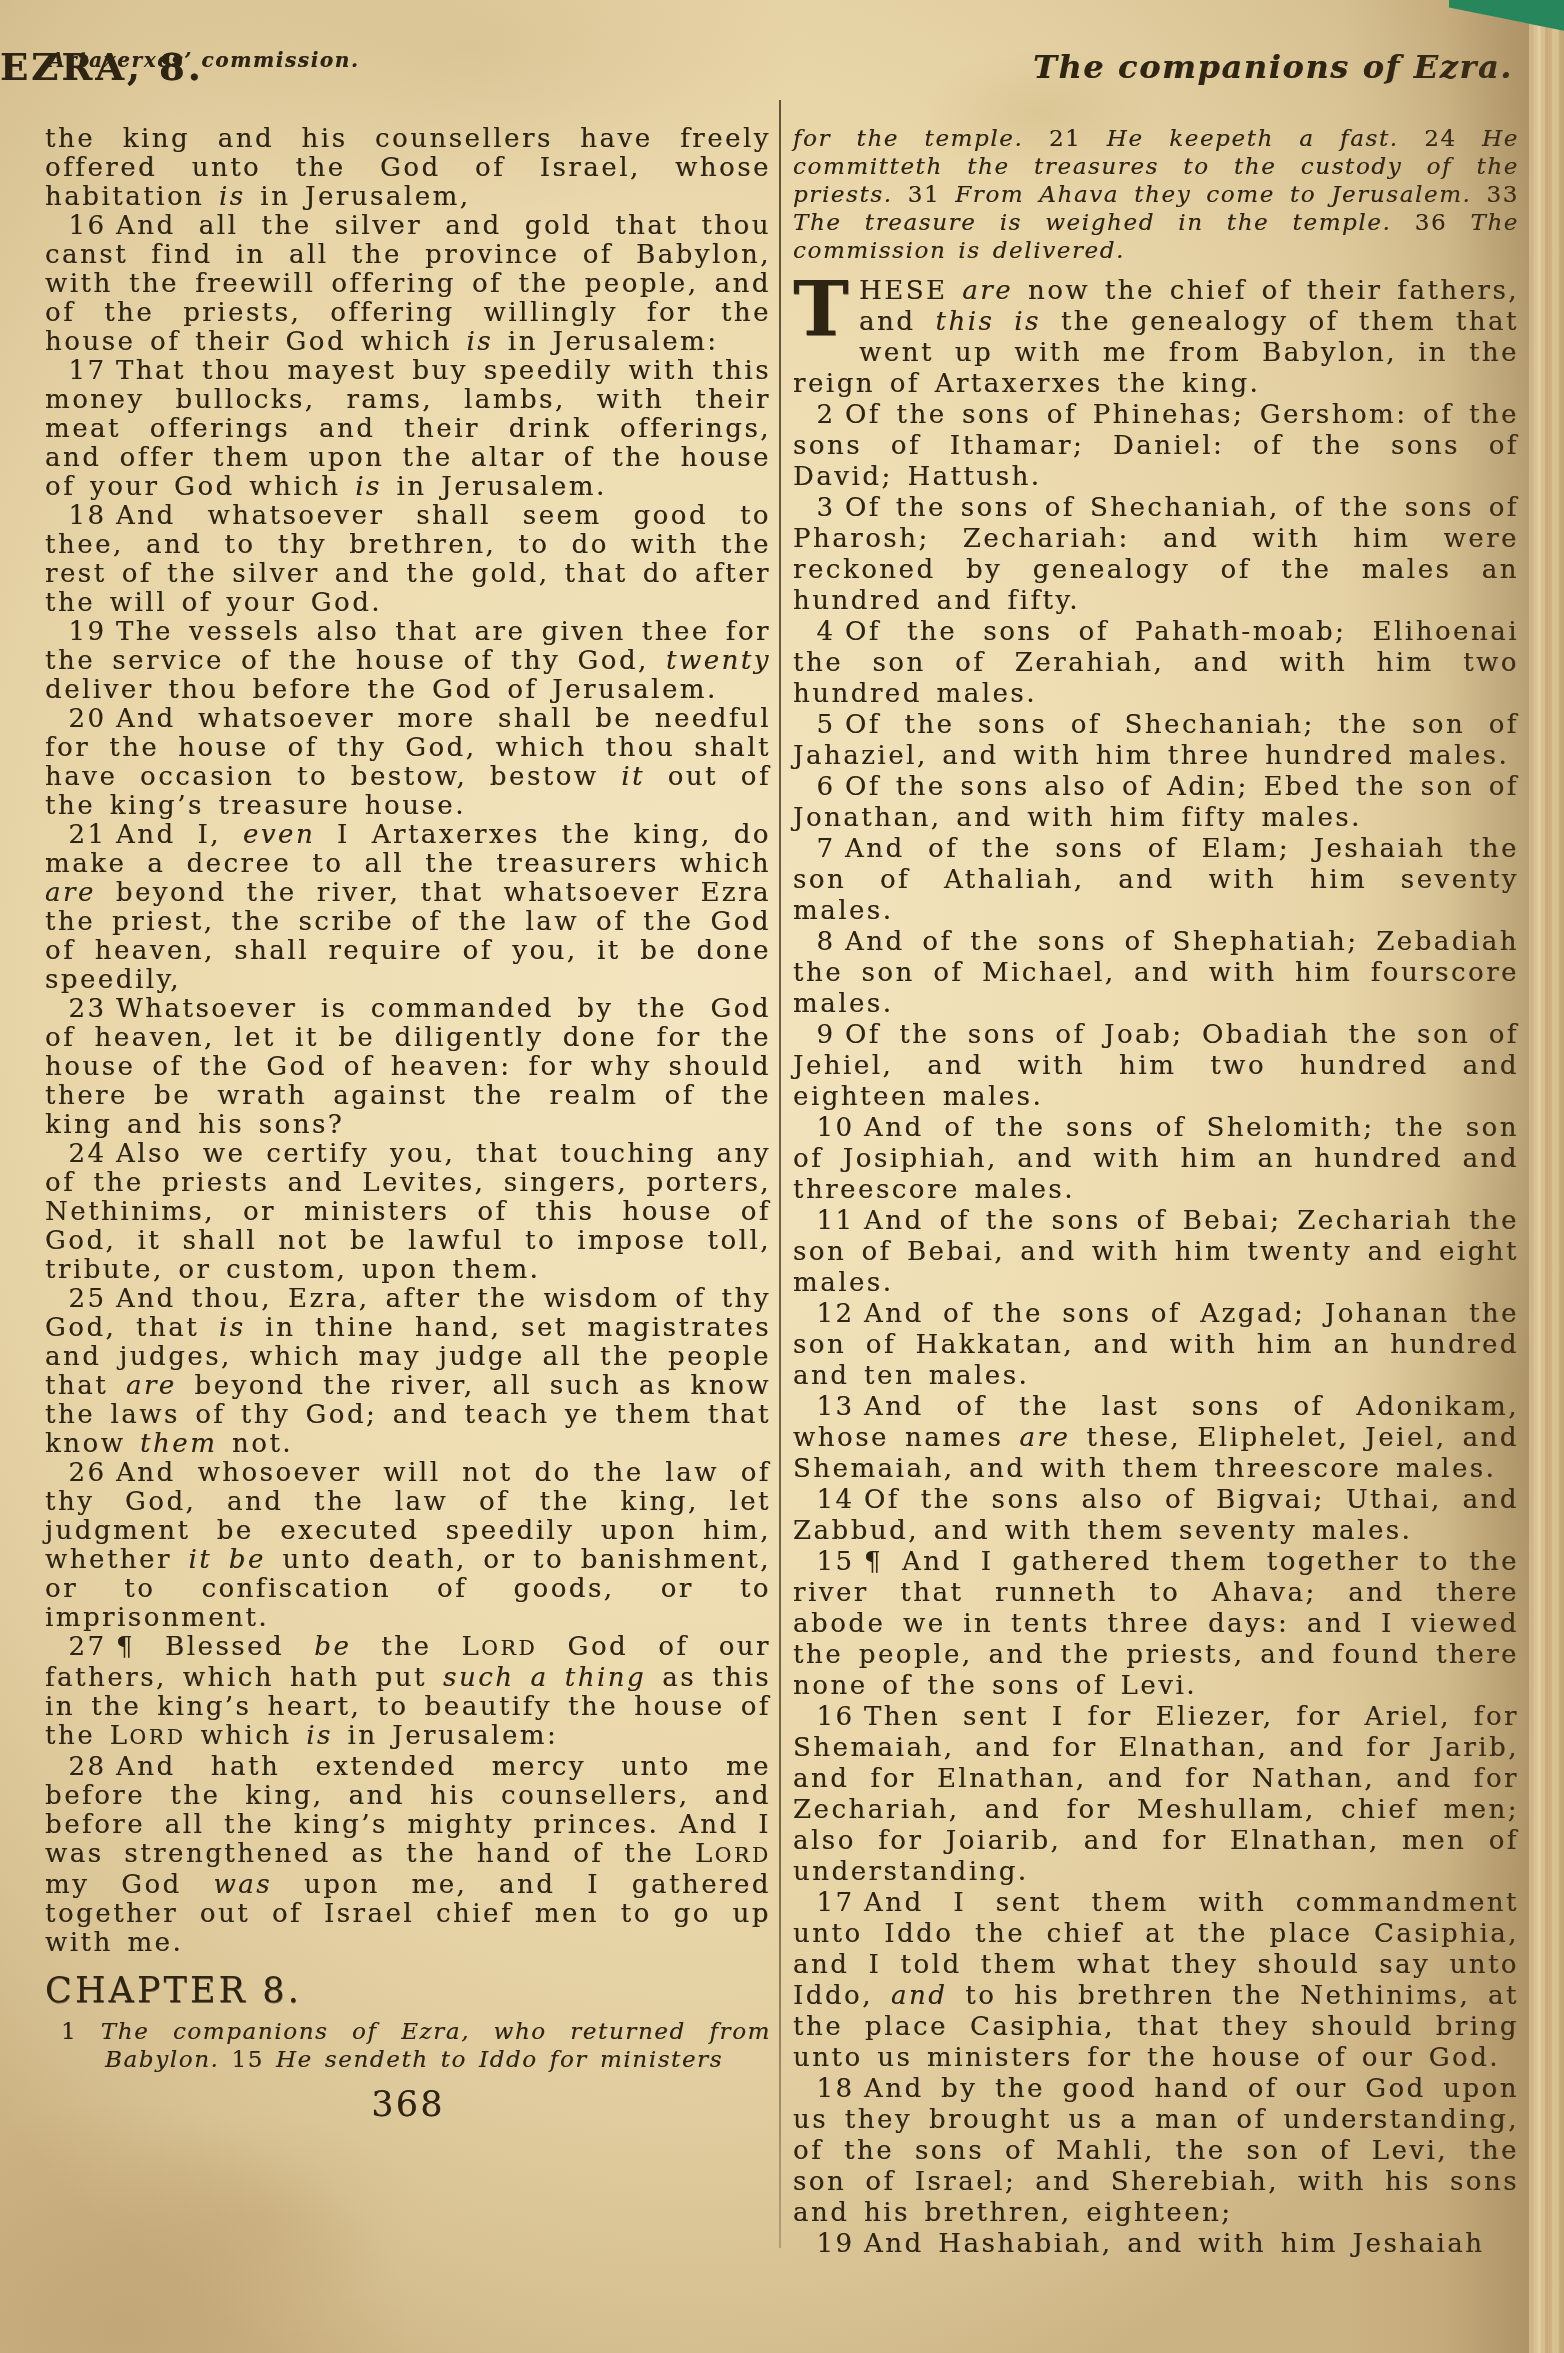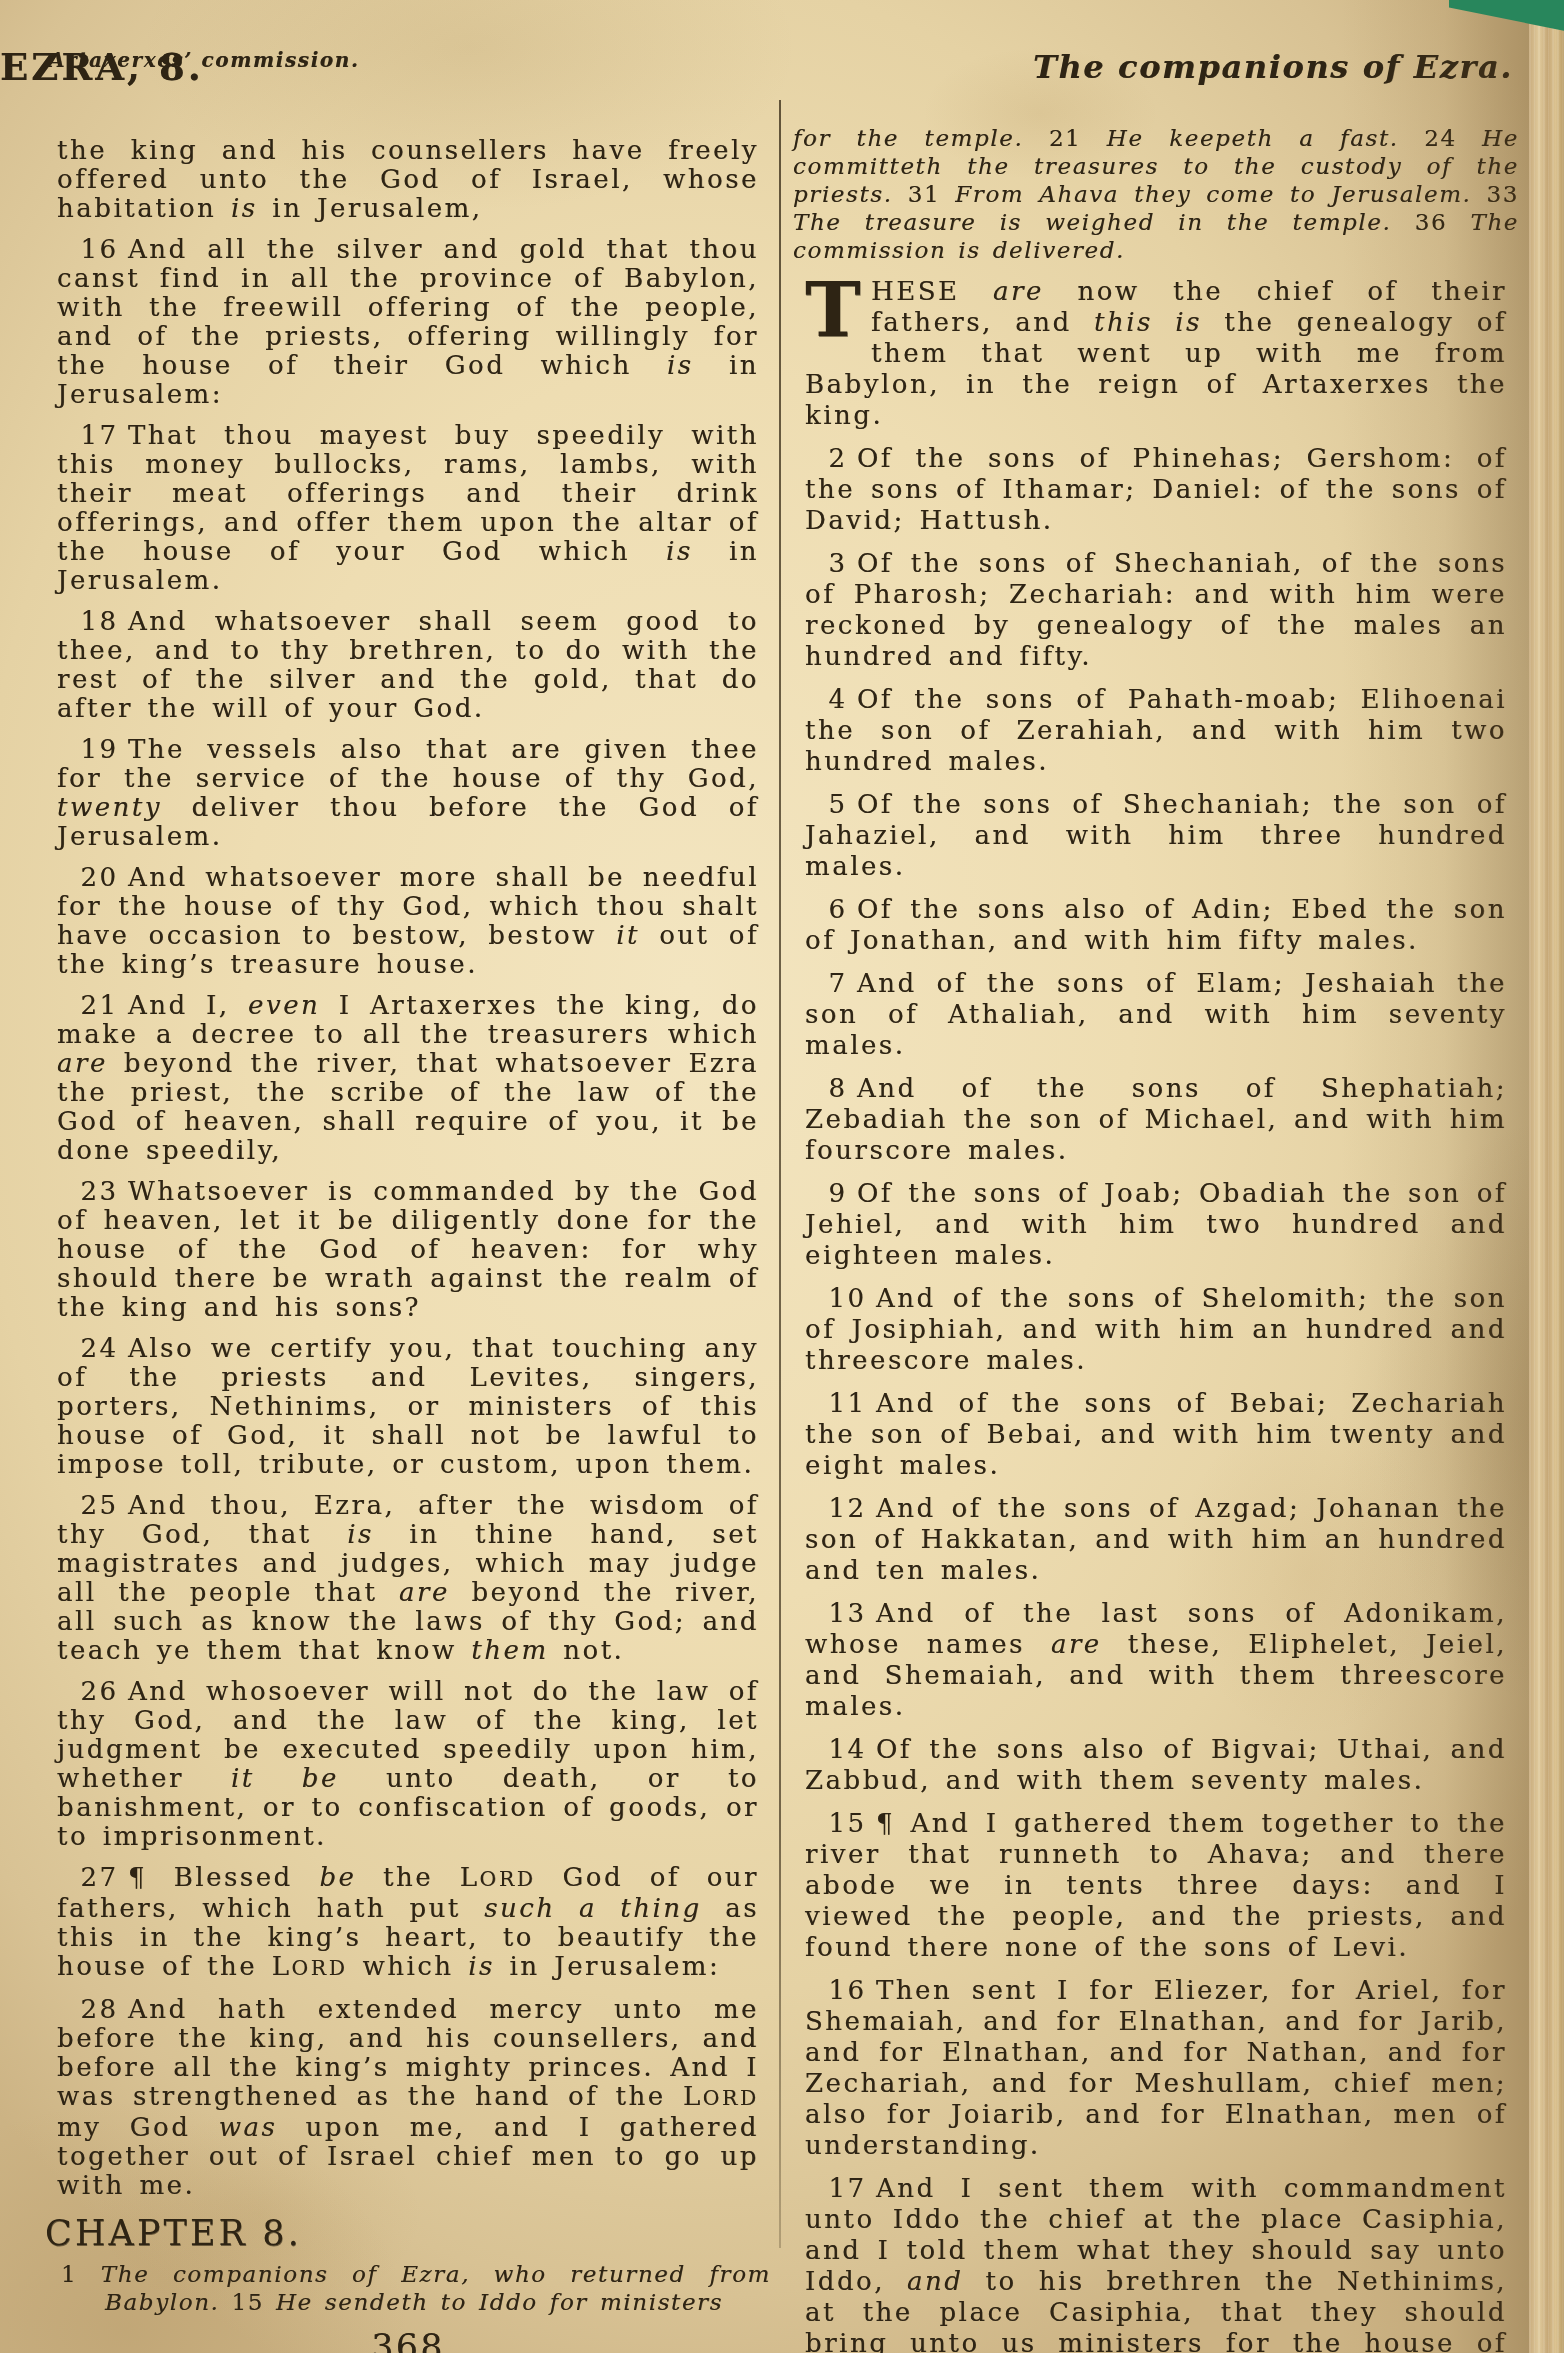--- a/index.html
+++ b/index.html
@@ -52,21 +52,21 @@
     text-shadow:0.3px 0.4px 0.5px rgba(46,36,20,.55);
   }
   .divider{
     position:absolute;left:779px;top:100px;width:2px;height:2148px;
     background:linear-gradient(to bottom,rgba(52,40,20,.75) 0%,rgba(52,40,20,.65) 80%,rgba(52,40,20,.25) 100%);
   }
   .col{position:absolute;top:124px;width:726px;}
   .col-left{left:45px;}
   .col-right{left:793px;}
   .verse,.intro{
-    margin:12px;text-align:justify;
+    margin:0;text-align:justify;
     font-size:26px;line-height:29px;letter-spacing:2.5px;word-spacing:3.9px;
     text-shadow:0.3px 0.4px 0.5px rgba(46,36,20,.5);
   }
   .col-right .verse{line-height:31px;}
   .verse{text-indent:23.5px;}
   .intro{text-indent:0;}
   .vn{margin-right:9.4px;}
   .sc{font-size:.78em;letter-spacing:2.7px;}
   .up{font-style:normal;}
   .dropcap{

